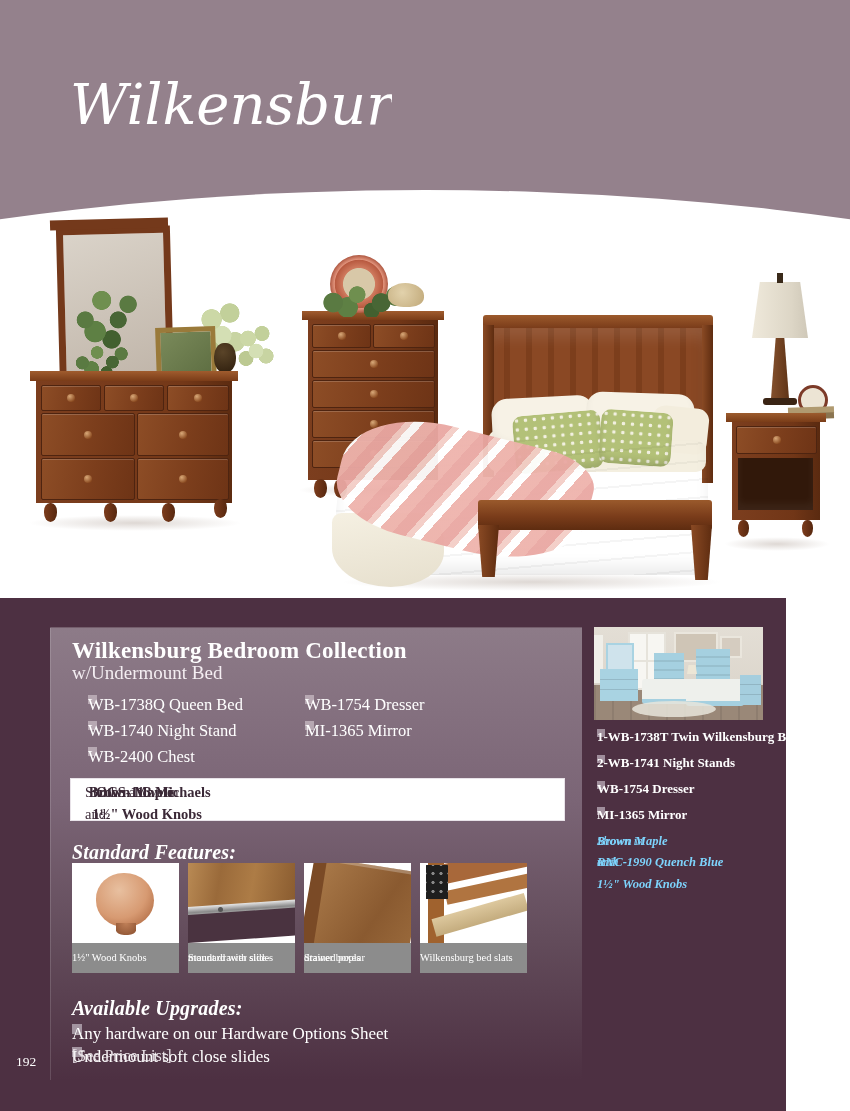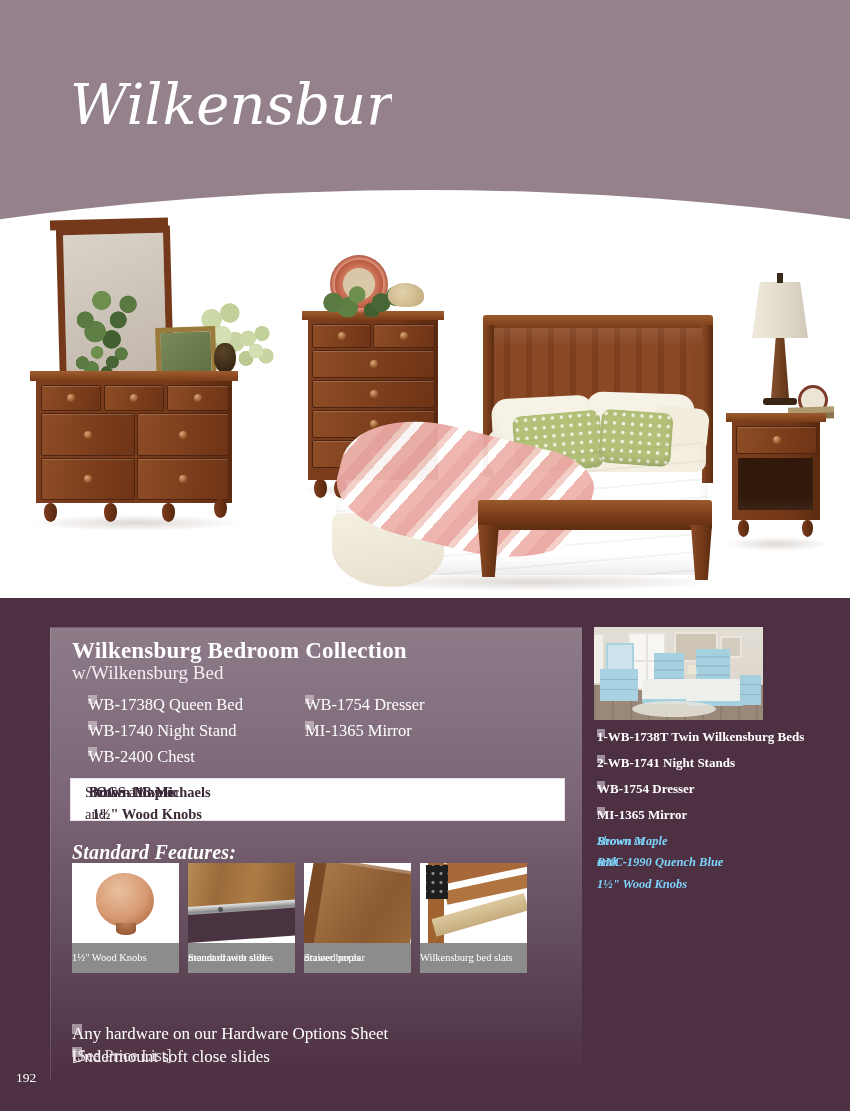--- a/index.html
+++ b/index.html
@@ -45,21 +45,21 @@
       radial-gradient(circle at 85% 35%,#5a7a42 11%,transparent 12%);
   }
   .hydrangea{background:
       radial-gradient(circle at 30% 35%,#ccd8a6 18%,transparent 19%),
       radial-gradient(circle at 65% 25%,#c2d09a 16%,transparent 17%),
       radial-gradient(circle at 50% 60%,#d4dfb4 20%,transparent 21%),
       radial-gradient(circle at 25% 75%,#bcc992 15%,transparent 16%),
       radial-gradient(circle at 75% 70%,#c8d4a2 16%,transparent 17%);
   }
   
-  .bottom{position:absolute;left:0;top:598px;width:850px;height:513px;background:#4D3042;z-index:3;}
+  .bottom{position:absolute;left:0;top:598px;width:786px;height:513px;background:#4D3042;z-index:3;}
   .bottom *{position:absolute;}
   .panel{
     left:50px;top:29px;width:531px;height:452px;
     background:linear-gradient(180deg,#8d7b88 0%,#7b6576 38%,#624b5a 70%,#4d3042 100%);
     border-top:1px solid rgba(255,255,255,.22);
     border-left:1px solid rgba(255,255,255,.14);
   }
   .panel-title{left:72px;top:40px;color:#fff;font-size:23px;font-weight:bold;letter-spacing:.2px;}
   .panel-subtitle{left:72px;top:64px;color:#f4eef2;font-size:19px;}
   .sq{display:inline-block;width:9px;height:9px;background:#b7a8b2;margin-right:10px;vertical-align:1px;}
@@ -80,21 +80,21 @@
   }
   .up-item{color:#fff;font-size:17px;white-space:nowrap;}
   .up-item .sq{width:10px;height:10px;background:#a394a0;}
   .note-small{font-size:16px;color:#e9e1e7;}
   
   .room{left:594px;top:29px;width:169px;height:93px;background:linear-gradient(180deg,#e3ded5 0%,#ddd7cd 60%,#d6cfc4 62%);overflow:hidden;}
   .room *{position:absolute;}
   .twin-item{color:#fff;font-size:13px;font-weight:bold;white-space:nowrap;}
   .twin-item .sq{width:8px;height:8px;background:#a08e9c;margin-right:8px;vertical-align:0;}
   .twin-note{color:#7dd3fc;font-size:12.5px;font-style:italic;line-height:1.7;}
-  .page-num{left:16px;top:472px;color:#fff;font-size:13.5px;}
+  .page-num{left:16px;top:456px;color:#fff;font-size:13.5px;}
 </style>
 </head>
 <body>
 
 <div class="header-band"></div>
 <div class="white-curve"></div>
 <div class="script-title">
   <svg width="330" height="140" viewBox="0 0 330 140">
     <text x="8" y="98" font-size="56">Wilkensburg</text>
   </svg>
@@ -243,21 +243,21 @@
     <div class="foot" style="left:738px;top:335px;width:11px;height:17px;"></div>
     <div class="foot" style="left:802px;top:335px;width:11px;height:17px;"></div>
   </div>
 </div>
 
 <div class="bottom">
 
   <div class="panel"></div>
 
   <div class="panel-title">Wilkensburg Bedroom Collection</div>
-  <div class="panel-subtitle">w/Wilkensburg Bed</div>
+  <div class="panel-subtitle">w/Undermount Bed</div>
 
   <div class="item" style="left:88px;top:97px;">
       <span class="sq"></span>
       <span>WB-1738Q Queen Bed</span>
     </div>
   <div class="item" style="left:88px;top:123px;">
       <span class="sq"></span>
       <span>WB-1740 Night Stand</span>
     </div>
   <div class="item" style="left:88px;top:149px;">
@@ -331,20 +331,21 @@
       <div style="position:absolute;left:6px;top:2px;width:22px;height:34px;background:#1e1e1e;
            background-image:radial-gradient(#888 1.4px,transparent 1.8px);background-size:8px 9px;background-position:3px 4px;"></div>
       <div style="position:absolute;left:14px;top:56px;width:96px;height:18px;background:linear-gradient(180deg,#ddc89e,#c4ac7e);transform:rotate(-16deg);transform-origin:left center;"></div>
     </div>
     <div class="cap">
         <span>Wilkensburg bed slats</span>
         <span></span>
       </div>
   </div>
 
+  <div class="sec-head" style="left:72px;top:399px;">Available Upgrades:</div>
   <div class="up-item" style="left:72px;top:426px;">
     <span class="sq"></span>
       <span>Any hardware on our Hardware Options Sheet</span>
   </div>
   <div class="up-item" style="left:72px;top:449px;">
     <span class="sq"></span>
       <span>Undermount soft close slides</span>
     <span class="note-small">[See Price List]</span>
   </div>
 

